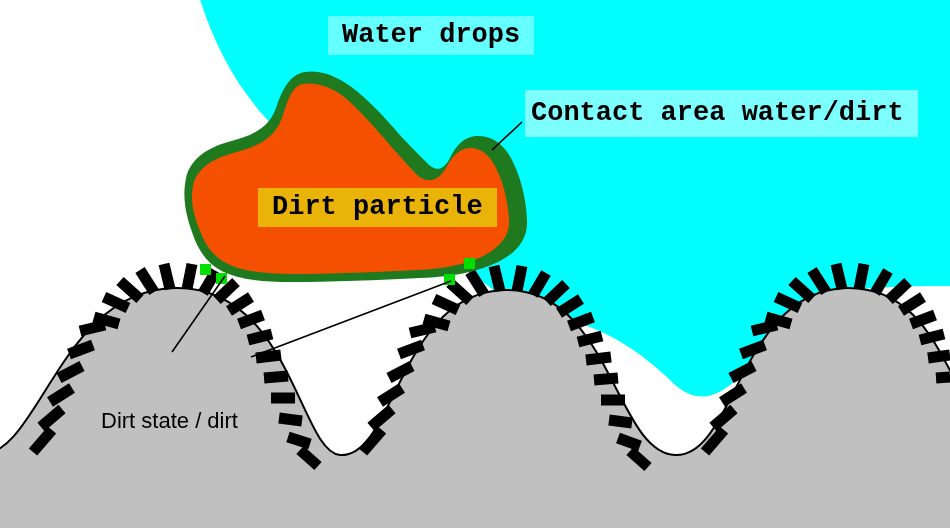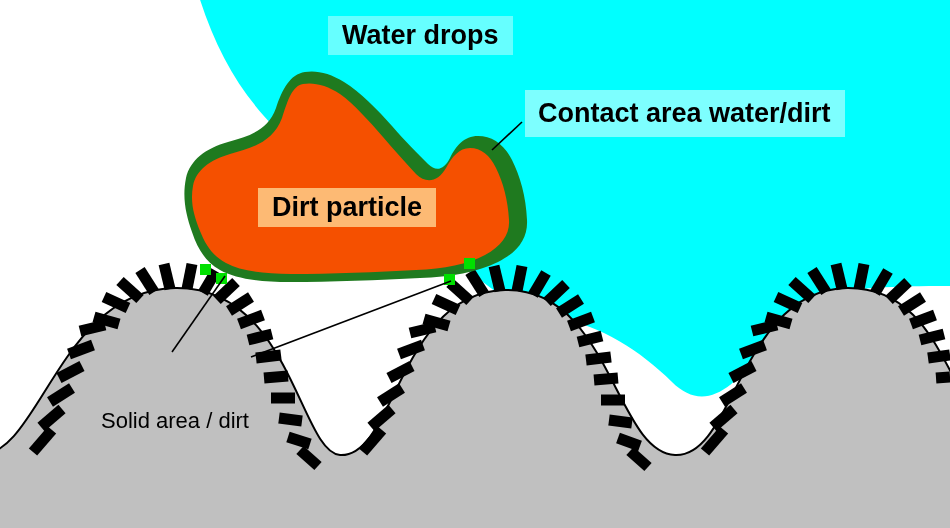--- a/index.html
+++ b/index.html
@@ -1,26 +1,26 @@
 <!DOCTYPE html>
 <html><head>
 <meta charset="utf-8">
 <style>
   html,body{margin:0;padding:0;background:#fff;}
   body{width:950px;height:528px;overflow:hidden;
        font-family:"Liberation Sans", sans-serif;}
   #stage{position:relative;width:950px;height:528px;background:#ffffff;}
   svg{display:block;position:absolute;top:0;left:0;}
   .lbl{position:absolute;white-space:pre;color:#000;line-height:1.12;}
-  .lbl.bold{font-weight:bold;}
+  .lbl.bold{font-weight:bold;font-family:Liberation Mono, monospace;}
   #water-drops-label{left:328px;top:16px;font-size:27px;background:#66ffff;
      padding:4px 14px 5px 14px;}
   #contact-area-label{left:525px;top:90px;font-size:27px;background:#7dffff;
-     padding:8px 14px 9px 13px;}
-  #dirt-particle-label{left:258px;top:188px;font-size:27px;background:#fdba74;
+     padding:8px 14px 9px 6px;}
+  #dirt-particle-label{left:258px;top:188px;font-size:27px;background:#eab308;
      padding:4px 14px 5px 14px;}
   #contact-surface-label{left:101px;top:360px;font-size:22px;}
   #all-solid-label{left:305px;top:482px;font-size:27px;}
 </style>
 </head>
 <body>
 
 <div id="stage">
 
 <svg width="950" height="528" viewBox="0 0 950 528">
@@ -189,17 +189,17 @@
   </g>
 </svg>
 
 <div class="lbl bold" id="water-drops-label">Water drops</div>
 
 <div class="lbl bold" id="contact-area-label">Contact area water/dirt</div>
 
 <div class="lbl bold" id="dirt-particle-label">Dirt particle</div>
 
 <div id="contact-surface-label" class="lbl">
-  <div>Solid area / dirt</div>
+  <div>Dirt state / dirt</div>
 </div>
 
 
 </div>
 
 </body></html>

